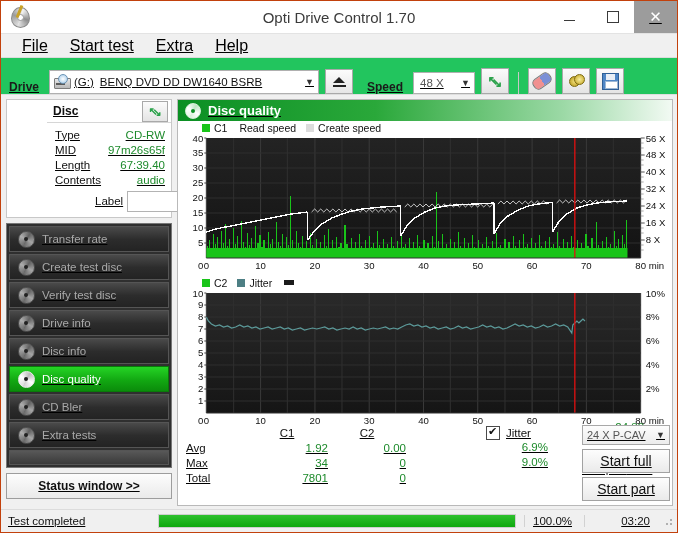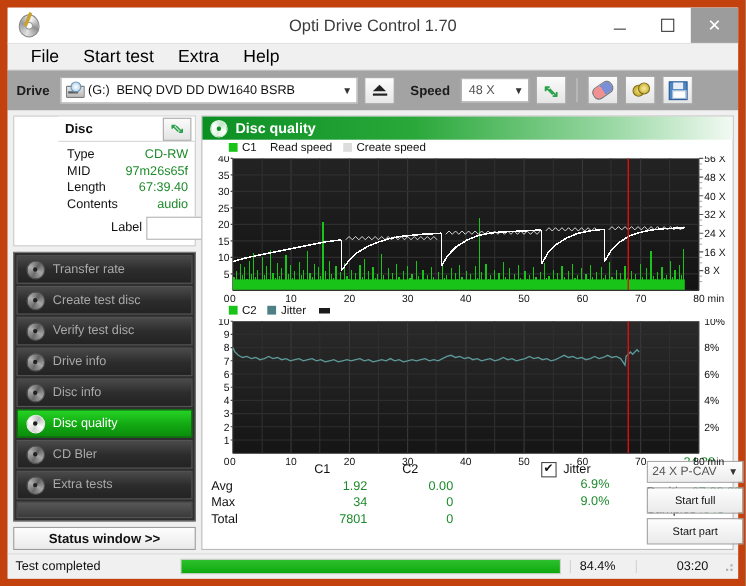--- a/index.html
+++ b/index.html
@@ -6,22 +6,22 @@
   body{font-family:"Liberation Sans",sans-serif;-webkit-font-smoothing:antialiased;}
   #app{
     position:relative;width:678px;height:533px;overflow:hidden;
     background:#f0f0f0;
   }
   
   .desktop{position:absolute;inset:0;background:linear-gradient(160deg,#1f3b57,#0d2135 60%,#091826);}
   
   .window{
     position:absolute;left:0;top:0;width:678px;height:533px;
-    background:#f0f0f0;border:7px solid #c2410c;box-sizing:border-box;
-    display:flex;flex-direction:column;
+    background:#f0f0f0;border:1px solid #c2410c;box-sizing:border-box;
+    display:flex;flex-direction:column;text-decoration:underline;
   }
   
   .titlebar{
     height:32px;background:#ffffff;border-bottom:1px solid #e3e3e3;
     display:flex;align-items:center;position:relative;flex:0 0 auto;
   }
   .app-icon{width:22px;height:22px;margin-left:8px;position:relative;flex:0 0 auto;}
   .app-icon .disc{
     position:absolute;left:2px;top:1px;width:17px;height:19px;border-radius:50% 50% 50% 50%/55% 55% 45% 45%;
     background:conic-gradient(from 200deg,#dcdcdc,#9a9a9a,#f2f2f2,#8d8d8d,#e6e6e6);
@@ -40,21 +40,21 @@
   .win-btn .glyph-min{display:block;width:11px;height:1px;background:#3a3a3a;margin-top:7px;}
   .win-btn .glyph-max{display:block;width:10px;height:10px;border:1px solid #3a3a3a;}
   
   .menubar{
     height:23px;background:#f0f0f0;display:flex;align-items:center;
     padding-left:10px;gap:0px;border-bottom:1px solid #dcdcdc;flex:0 0 auto;
   }
   .menu-item{font-size:16px;color:#000000;padding:3px 11px;cursor:default;}
   
   .toolbar{
-    height:36px;background:#a3a3a3;display:flex;align-items:center;gap:6px;
+    height:36px;background:#22c55e;display:flex;align-items:flex-end;gap:6px;
     padding:0 8px;flex:0 0 auto;border-bottom:1px solid #dedede;
   }
   .tb-label{font-size:12px;font-weight:bold;color:#1b1b1b;margin-right:4px;}
   .drive-combo{
     width:268px;height:22px;background:#fff;border:1px solid #b0b0b0;
     display:flex;align-items:center;font-size:11.5px;color:#111;position:relative;
   }
   .drive-combo .dicon{width:16px;height:14px;margin:0 4px 0 4px;position:relative;flex:0 0 auto;}
   .drive-combo .dicon .body{position:absolute;left:0;top:3px;width:15px;height:9px;background:linear-gradient(#e8e8e8,#b9b9b9);border:1px solid #7c7c7c;border-radius:1px;}
   .drive-combo .dicon .slot{position:absolute;left:2px;top:8px;width:9px;height:2px;background:#5b5b5b;}
@@ -155,21 +155,21 @@
   .sp-col{flex:1 1 auto;min-width:0;}
   .sp-row{display:flex;height:15px;align-items:center;}
   .sp-lab{width:56px;}
   .sp-val{color:#1d8a2b;}
   .sp-gap{height:6px;}
   .btn-col{width:88px;flex:0 0 auto;display:flex;flex-direction:column;gap:4px;}
   .sel{height:20px;border:1px solid #a8a8a8;background:linear-gradient(#fdfdfd,#ececec);display:flex;align-items:center;
     font-size:11px;color:#555;padding:0 4px;box-sizing:border-box;}
   .sel .ar{margin-left:auto;font-size:9px;color:#333;}
   .btn{height:22px;border:1px solid #a2a2a2;background:linear-gradient(#fdfdfd,#eaeaea);
-    display:flex;align-items:center;justify-content:center;font-size:10px;color:#111;}
+    display:flex;align-items:center;justify-content:center;font-size:14px;color:#111;}
   
   .statusbar{
     height:22px;flex:0 0 auto;display:flex;align-items:center;background:#f0f0f0;
     border-top:1px solid #dcdcdc;font-size:11.5px;color:#111;
   }
   .sb-text{padding-left:7px;width:150px;}
   .sb-prog{flex:1 1 auto;height:14px;background:#e6e6e6;border:1px solid #cfcfcf;position:relative;margin-right:8px;box-sizing:border-box;}
   .sb-prog .fill{position:absolute;left:0;top:0;bottom:0;background:linear-gradient(#2ec12e,#0ea80e);}
   .sb-pct{width:60px;border-left:1px solid #d2d2d2;padding-left:8px;box-sizing:border-box;}
   .sb-time{width:78px;text-align:right;padding-right:12px;border-left:1px solid #d2d2d2;box-sizing:border-box;}
@@ -878,21 +878,21 @@
           </div>
         </div>
       </div>
     </div>
 
     <div class="statusbar">
       <span class="sb-text">Test completed</span>
       <div class="sb-prog">
         <div class="fill" id="progfill" style="width: 100%;"></div>
       </div>
-      <span class="sb-pct">84.4%</span>
+      <span class="sb-pct">100.0%</span>
       <span class="sb-time">03:20</span>
       <span class="grip">
         <i style="left:8px;top:8px;"></i>
           <i style="left:4px;top:8px;"></i>
           <i style="left:8px;top:4px;"></i>
       </span>
     </div>
 
   </div>
 </div>

